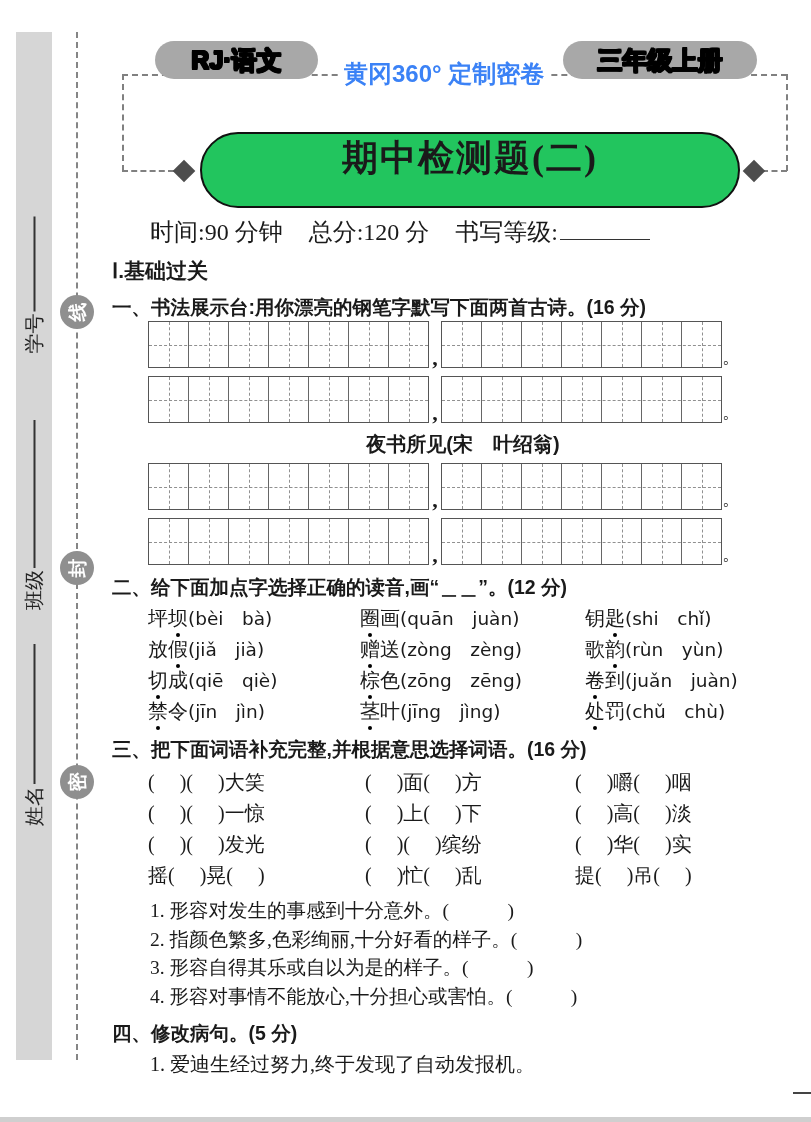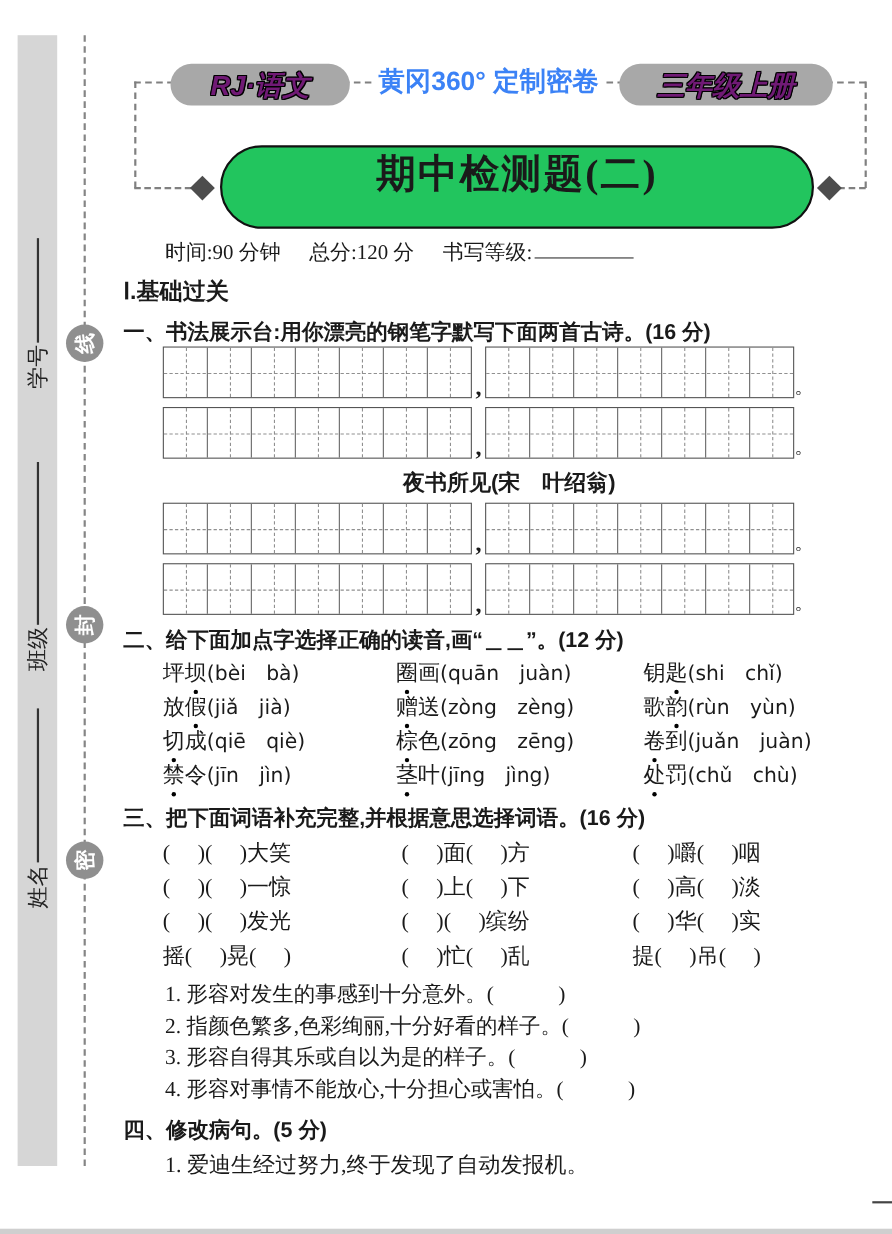--- a/index.html
+++ b/index.html
@@ -18,35 +18,35 @@
     font-family:"Liberation Sans",sans-serif;}
 
   
   .h-dash{position:absolute;border-color:#808080;}
   .hd-top{left:122px;top:74px;width:665px;border-top:2px dashed #808080;}
   .hd-vl{left:122px;top:74px;height:97px;border-left:2px dashed #808080;}
   .hd-vr{left:786px;top:74px;height:97px;border-left:2px dashed #808080;}
   .hd-sl{left:122px;top:170px;width:52px;border-top:2px dashed #808080;}
   .hd-sr{left:762px;top:170px;width:25px;border-top:2px dashed #808080;}
   .diamond{position:absolute;width:16px;height:16px;background:#4d4d4d;transform:rotate(45deg);}
-  .badge{position:absolute;top:58px;height:38px;background:#a8a8a8;border-radius:19px;
+  .badge{position:absolute;top:41px;height:38px;background:#a8a8a8;border-radius:19px;
     display:flex;align-items:center;justify-content:center;
-    font-family:"Liberation Sans",sans-serif;font-weight:bold;font-size:25px;color:#701a75;
-    text-shadow:-1px -1px 0 #000,1px -1px 0 #000,-1px 1px 0 #000,1px 1px 0 #000,0 1px 0 #000,0 -1px 0 #000,1px 0 0 #000,-1px 0 0 #000;font-style:italic;}
+    font-family:"Liberation Sans",sans-serif;font-weight:bold;font-size:25px;color:#000000;
+    text-shadow:-1px -1px 0 #000,1px -1px 0 #000,-1px 1px 0 #000,1px 1px 0 #000,0 1px 0 #000,0 -1px 0 #000,1px 0 0 #000,-1px 0 0 #000;}
   .badge-left{left:155px;width:163px;}
   .badge-right{left:563px;width:194px;}
   .header-mid{position:absolute;left:338px;top:58px;background:#fff;padding:0 6px;
     font-family:"Liberation Sans",sans-serif;font-weight:bold;font-size:24px;color:#3b82f6;}
   .title-box{position:absolute;left:200px;top:132px;width:536px;height:72px;border:2.5px solid #111;
     border-radius:40px;display:flex;justify-content:center;background:#22c55e;}
   .title-box h1{margin:0;font-size:36px;font-weight:bold;letter-spacing:2px;font-family:"Liberation Serif",serif;}
 
   
   .content{position:absolute;left:112px;top:216px;width:676px;}
-  .meta{font-size:19px;display:flex;align-items:flex-end;margin-left:38px;}
+  .meta{font-size:24px;display:flex;align-items:flex-end;margin-left:38px;}
   .meta .mitem{margin-right:26px;}
   .blank{display:inline-block;width:90px;border-bottom:1.5px solid #333;height:2px;margin-left:2px;}
   .sec-head{font-family:"Liberation Sans",sans-serif;font-weight:bold;font-size:21px;margin-top:9px;}
   .q-head{font-family:"Liberation Sans",sans-serif;font-weight:bold;font-size:19.5px;margin-top:9px;}
   .poem-title{font-family:"Liberation Sans",sans-serif;font-weight:bold;font-size:20px;
     width:630px;margin:6px 0 5px 36px;text-align:center;}
 
   .grid-row{display:flex;align-items:flex-end;margin:0 0 8px 36px;}
   .gblock{display:flex;border:1.5px solid #555;position:relative;background:#fff;}
   .gblock::after{content:'';position:absolute;left:0;right:0;top:50%;border-top:1.5px dashed #909090;}

